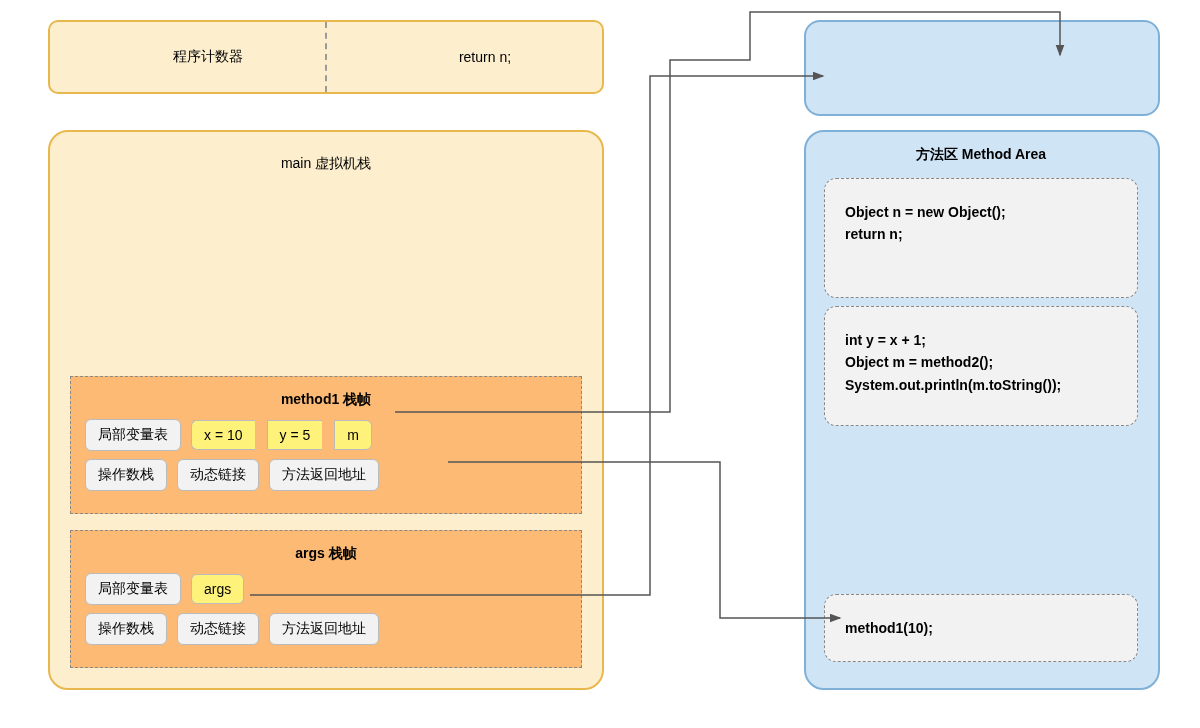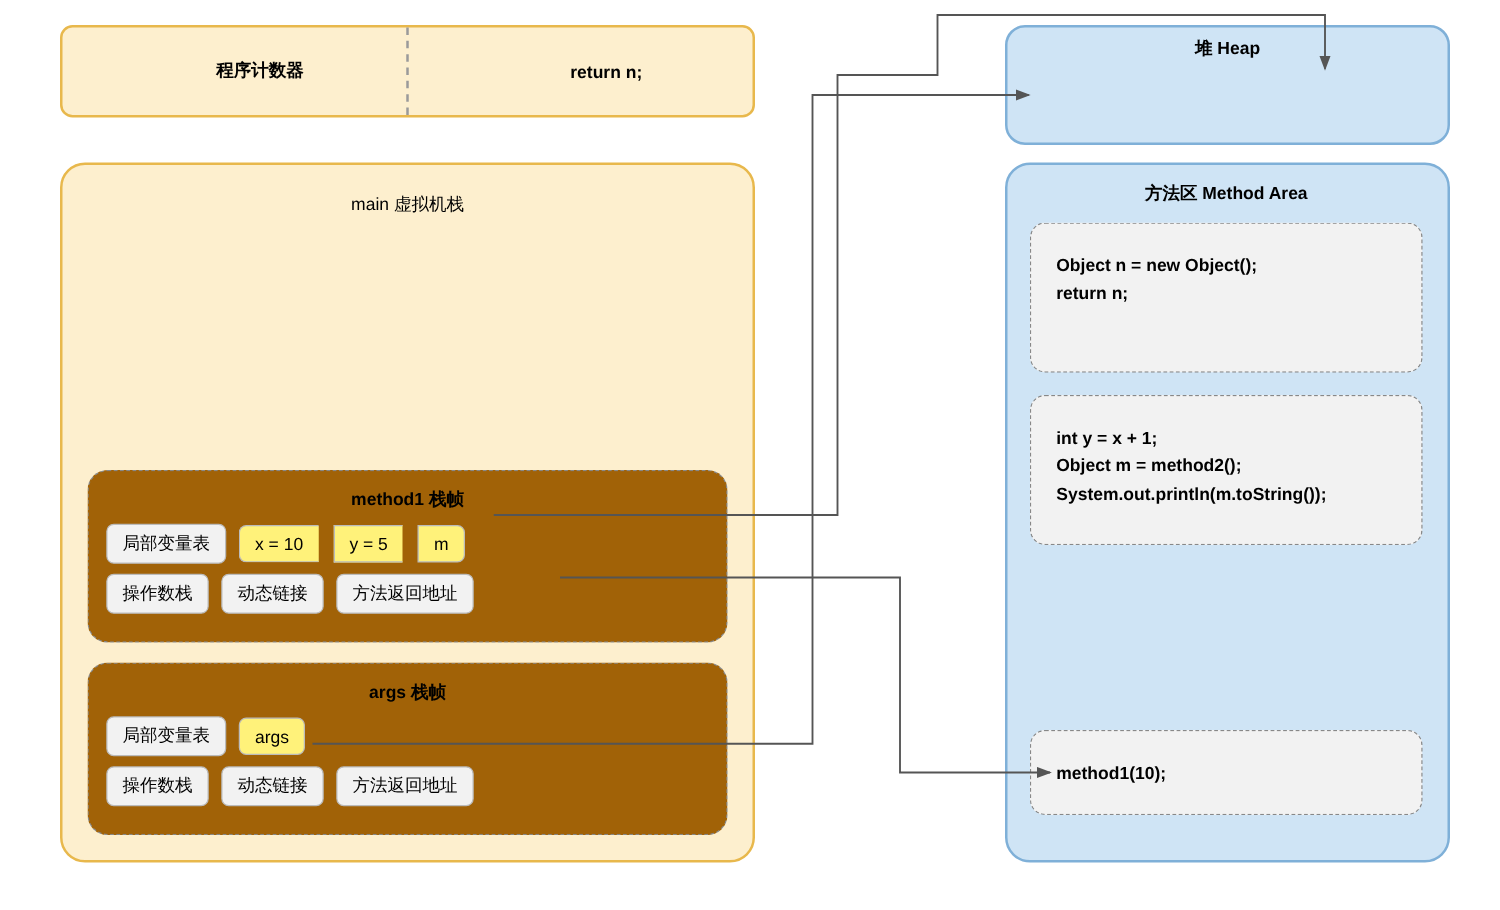--- a/index.html
+++ b/index.html
@@ -26,21 +26,21 @@
     background: #fdefce;
     border: 2px solid #e8b84c;
     border-radius: 10px;
     display: flex;
   }
   .top-box .half {
     flex: 1;
     display: flex;
     align-items: center;
     justify-content: center;
-    font-weight: bold;
+    font-weight: normal;
     padding-left: 41px;
   }
   .top-box .half:first-child {
     border-right: 2px dashed #9a9a9a;
   }
   
   .vmstack {
     left: 48px;
     top: 130px;
     width: 556px;
@@ -56,22 +56,22 @@
   .vmstack .title {
     position: absolute;
     top: 23px;
     left: 0;
     right: 0;
     text-align: center;
     font-weight: normal;
   }
   .frame {
     border: 1.5px dashed #888;
-    border-radius: 16px;
-    background: #a16207;
+    border-radius: 0;
+    background: #fdba74;
     padding: 14px 14px 14px 14px;
     margin-top: 16px;
     position: relative;
   }
   .frame .frame-title {
     text-align: center;
     font-weight: bold;
     margin-bottom: 10px;
   }
   .row {
@@ -144,21 +144,21 @@
   .method-area .title {
     text-align: center;
     font-weight: bold;
     margin-bottom: 14px;
   }
   .code-block {
     border: 1.5px dashed #888;
     border-radius: 12px;
     background: #f2f2f2;
     padding: 22px 20px;
-    margin-bottom: 18px;
+    margin-bottom: 8px;
     font-weight: bold;
     line-height: 1.6;
     white-space: pre-wrap;
     flex: 0 0 auto;
   }
   .code-block.tall { min-height: 120px; }
   svg.arrows {
     position: absolute;
     left: 0; top: 0;
     width: 1200px; height: 728px;
@@ -203,21 +203,20 @@
     </div>
     <div class="row">
       <span class="chip">操作数栈</span>
       <span class="chip">动态链接</span>
       <span class="chip" id="ret2">方法返回地址</span>
     </div>
   </div>
 </div>
 
 <div class="box heap">
-  <div class="title">堆 Heap</div>
 </div>
 
 <div class="box method-area">
   <div class="title">方法区 Method Area</div>
   <div class="code-block tall">Object n = new Object();
 return n;</div>
   <div class="code-block tall">int y = x + 1;
 Object m = method2();
 System.out.println(m.toString());</div>
   <div class="code-block" id="code-main" style="margin-top:auto">method1(10);</div>

